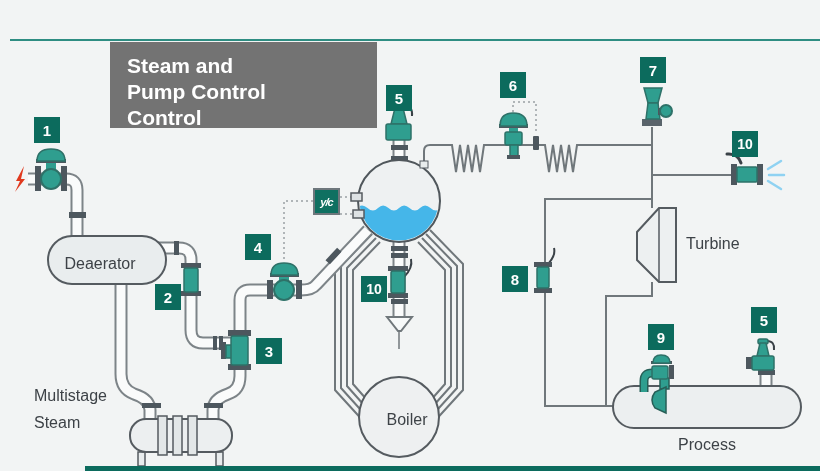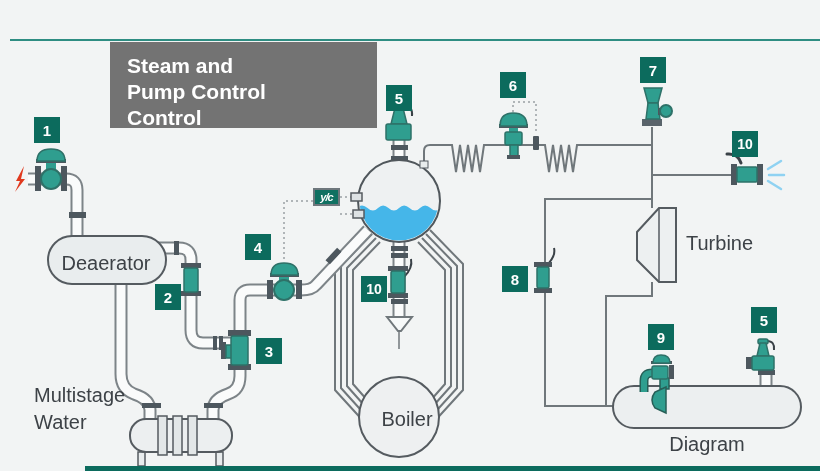--- a/index.html
+++ b/index.html
@@ -4,23 +4,23 @@
 <style>
   html,body{margin:0;padding:0;}
   #stage{position:relative;width:820px;height:471px;background:#f2f4f4;overflow:hidden;
          font-family:"Liberation Sans",sans-serif;}
   #pipes-svg{position:absolute;left:0;top:0;}
   .title-block{position:absolute;left:98px;top:42px;width:267px;height:86px;background:#737373;
                color:#ffffff;font-weight:bold;font-size:21px;line-height:26px;padding:11px 0 0 17px;
                box-sizing:border-box;margin-left:12px;}
   .badge{position:absolute;width:26px;height:26px;background:#0c6b5d;color:#ffffff;
          font-weight:bold;font-size:15px;display:flex;align-items:center;justify-content:center;}
-  .equip-label{position:absolute;color:#3d4247;font-size:20px;line-height:27px;}
+  .equip-label{position:absolute;color:#3d4247;font-size:16px;line-height:27px;}
   .center{text-align:center;}
-  .controller-box{position:absolute;left:313px;top:188px;width:27px;height:18px;background:#0f7061;
+  .controller-box{position:absolute;left:313px;top:188px;width:27px;height:27px;background:#0f7061;
          border:2px solid #6e777c;box-sizing:border-box;color:#ffffff;font-style:italic;
          font-size:11px;font-weight:bold;display:flex;align-items:center;justify-content:center;
          letter-spacing:-1px;}
   .top-rule{position:absolute;left:10px;top:39px;width:810px;height:2px;background:#2e8d82;}
   .bottom-bar{position:absolute;left:85px;top:466px;width:735px;height:5px;background:#0c6b5d;}
 </style>
 </head>
 <body>
 
 <div id="stage">
@@ -251,22 +251,22 @@
   <div class="badge" style="left:500px;top:72px">6</div>
   <div class="badge" style="left:640px;top:57px">7</div>
   <div class="badge" style="left:502px;top:266px">8</div>
   <div class="badge" style="left:648px;top:324px">9</div>
   <div class="badge" style="left:361px;top:276px;font-size:14px">10</div>
   <div class="badge" style="left:732px;top:131px;font-size:14px">10</div>
   <div class="badge" style="left:751px;top:307px">5</div>
 
   <div class="controller-box">y/c</div>
 
-  <div class="equip-label center" style="left:54px;top:250px;width:104px">Deaerator</div>
+  <div class="equip-label center" style="left:48px;top:250px;width:104px">Deaerator</div>
   <div class="equip-label" style="left:34px;top:382px">
     <div>Multistage</div>
-    <div>Water</div>
+    <div>Steam</div>
   </div>
   <div class="equip-label center" style="left:359px;top:406px;width:96px">Boiler</div>
   <div class="equip-label" style="left:686px;top:230px">Turbine</div>
-  <div class="equip-label center" style="left:613px;top:431px;width:188px">Diagram</div>
+  <div class="equip-label center" style="left:613px;top:431px;width:188px">Process</div>
 
 </div>
 
 </body></html>

